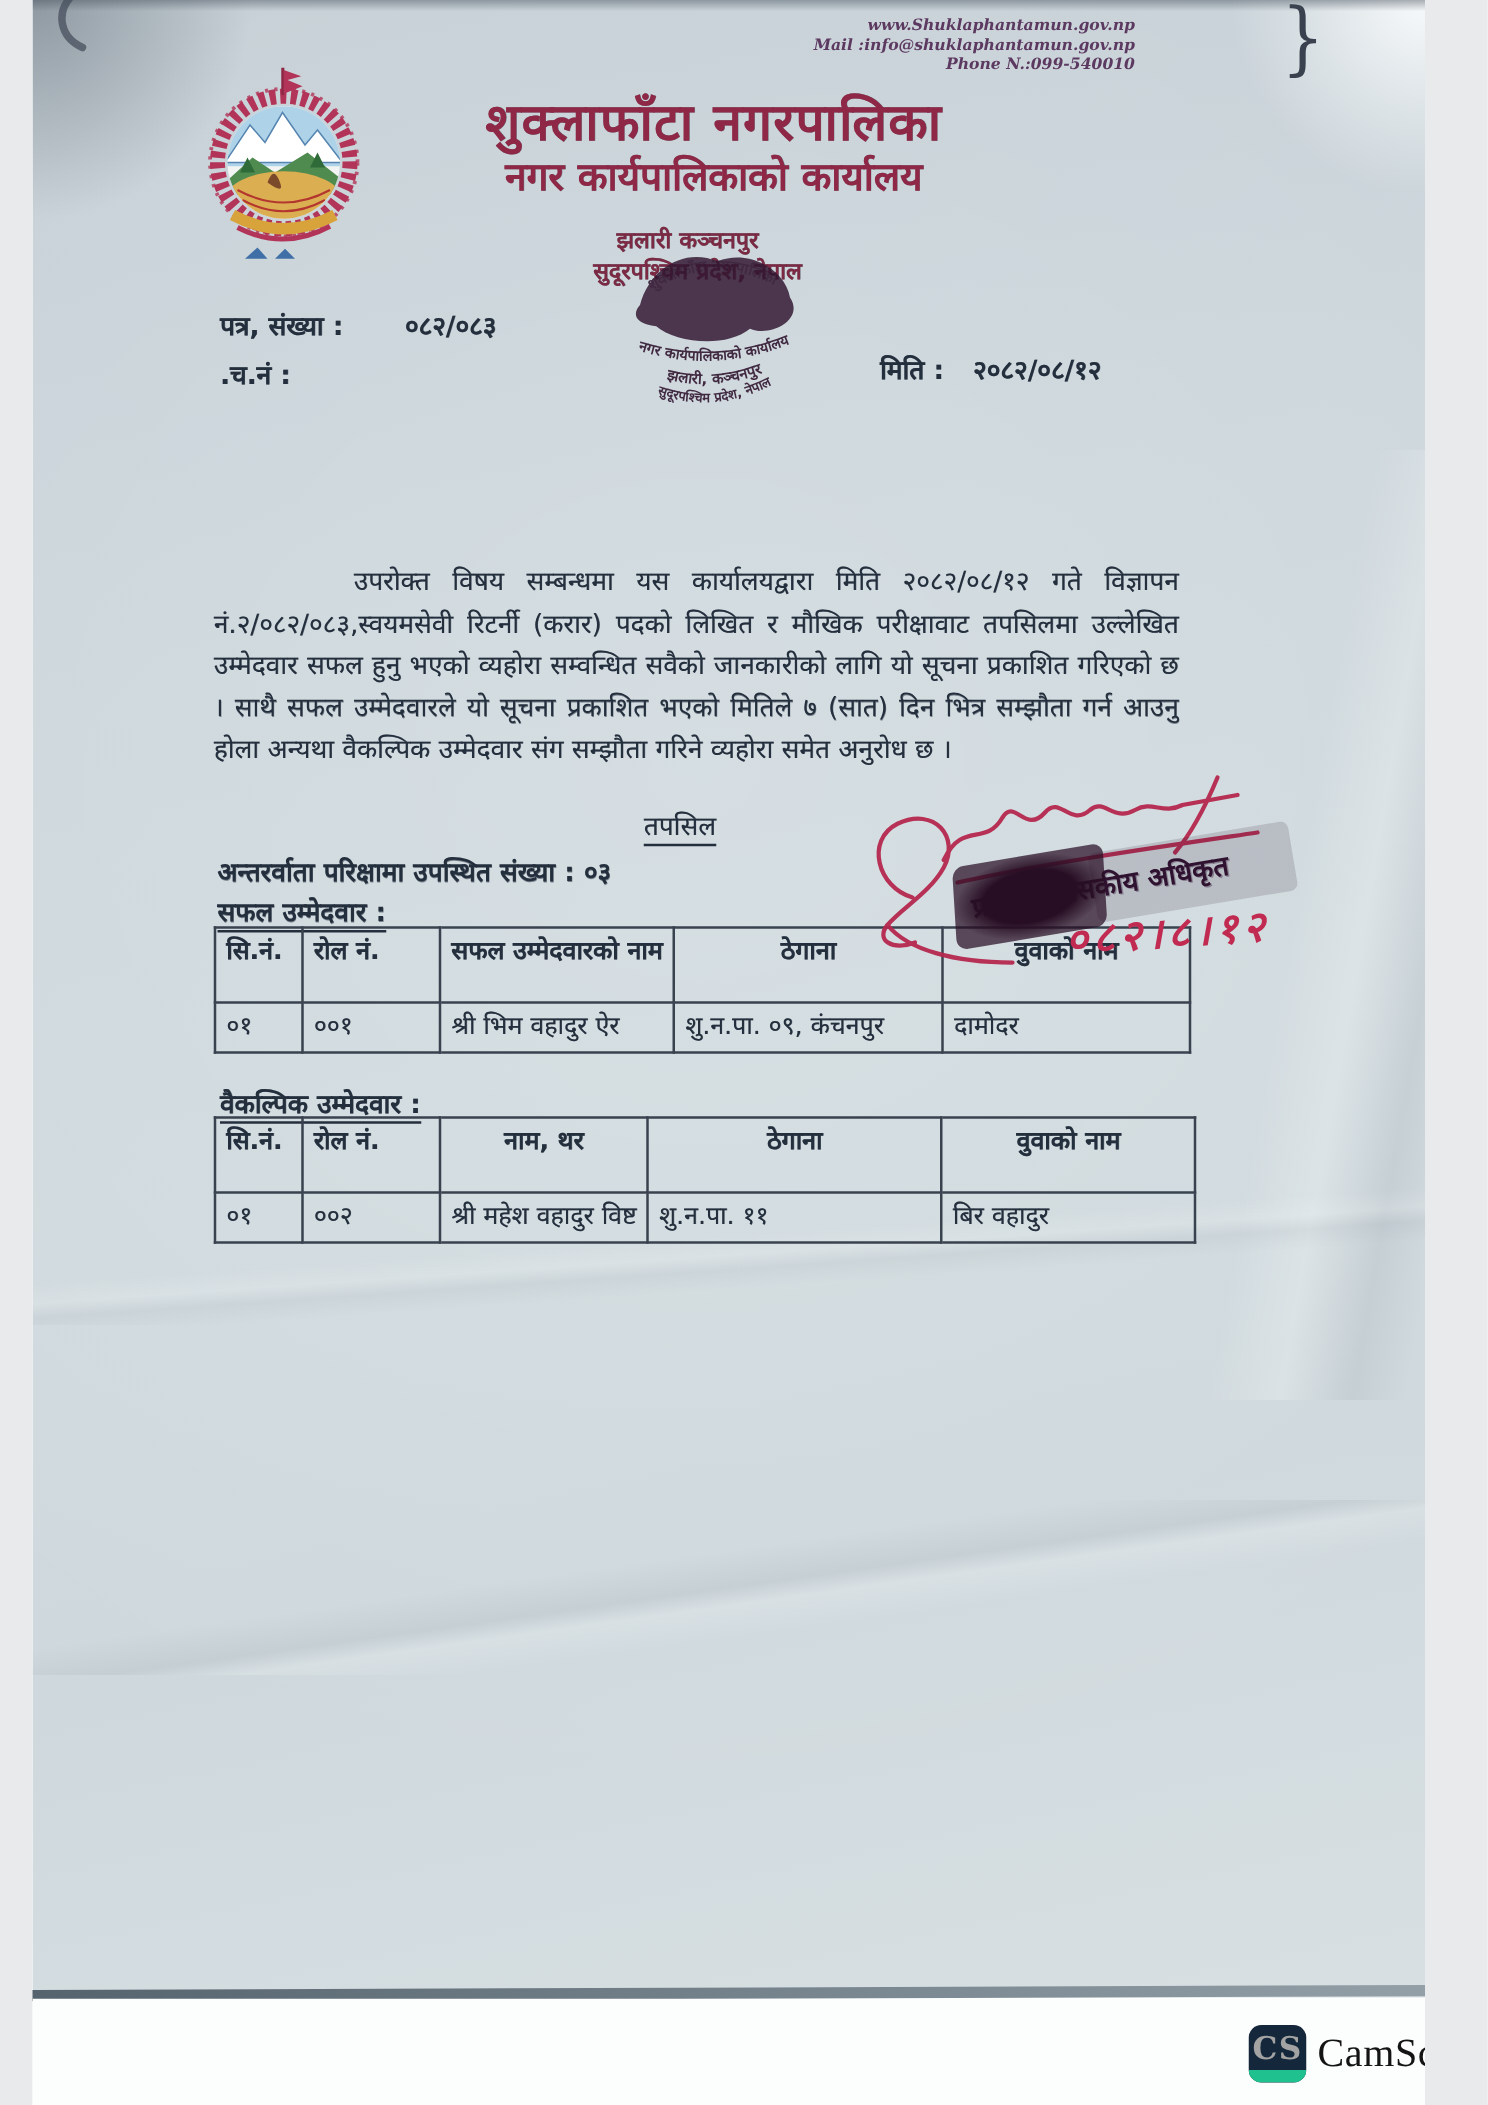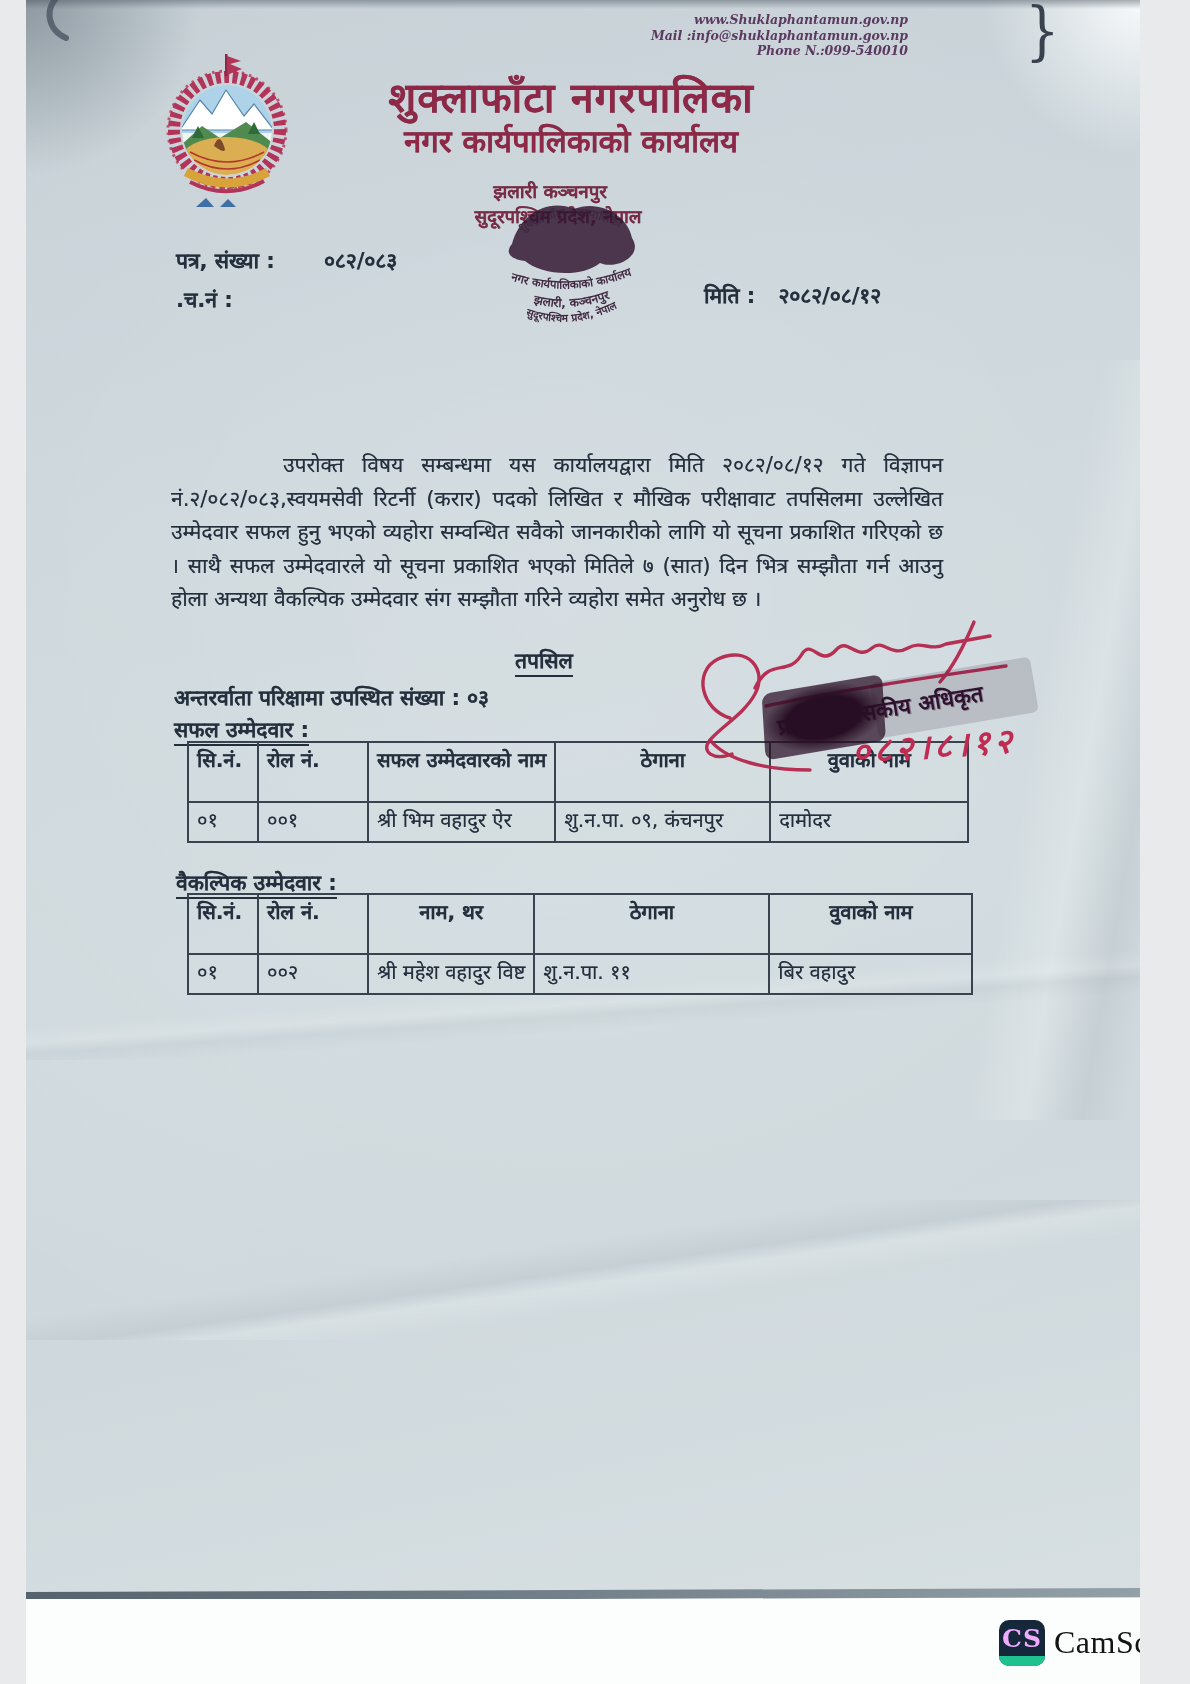--- a/index.html
+++ b/index.html
@@ -43,29 +43,29 @@
   .ref1{position:absolute;left:150px;top:246px;font-size:21px;font-weight:700;}
   .ref1 .val{margin-left:42px;font-weight:700;}
   .ref2{position:absolute;left:150px;top:285px;font-size:21px;font-weight:700;}
   .dateline{position:absolute;left:678px;top:281px;font-size:21px;font-weight:700;}
   .dateline .val{margin-left:16px;text-align:center;}
   
   .subject{position:absolute;left:384px;top:356px;font-size:21.5px;font-weight:700;}
   .subject .txt{margin-left:28px;}
   .bodypar{position:absolute;left:145px;top:449px;width:772px;font-size:21px;
     line-height:33.6px;text-align:justify;text-indent:112px;font-weight:400;}
-  .tapasil{position:absolute;left:489px;top:646px;font-size:21px;font-weight:700;
+  .tapasil{position:absolute;left:489px;top:646px;font-size:21px;font-weight:400;
     border-bottom:2px solid #242f3e;padding-bottom:1px;}
   .interview{position:absolute;left:148px;top:683px;font-size:21px;font-weight:700;}
   .sec-title{position:absolute;font-size:21px;font-weight:700;
     border-bottom:2px solid #242f3e;padding-bottom:1px;}
   .t1-title{left:148px;top:715px;}
   .t2-title{left:150px;top:868px;}
   
-  table.doc{position:absolute;left:161px;border-collapse:collapse;table-layout:fixed;z-index:10;}
+  table.doc{position:absolute;left:145px;border-collapse:collapse;table-layout:fixed;z-index:10;}
   table.t1{top:741px;}
   table.t2{top:893px;}
   table.doc th,table.doc td{border:2px solid #39424f;font-size:20px;color:#242f3e;
     padding:3px 8px;vertical-align:top;overflow:hidden;white-space:nowrap;}
   table.doc th{font-weight:700;text-align:center;height:52px;}
   table.doc th.l{text-align:left;}
   table.doc td{font-weight:400;height:32px;text-align:left;}
   
   .sig{position:absolute;left:642px;top:618px;width:382px;height:168px;z-index:20;}
   .officer-stamp{position:absolute;left:746px;top:702px;width:258px;height:54px;
@@ -82,21 +82,21 @@
     color:#c12b52;letter-spacing:4px;transform:rotate(-4deg);font-style:italic;}
   .ink-mark{position:absolute;left:16px;top:-6px;width:64px;height:52px;}
   
   .paper-edge{position:absolute;left:-4px;top:1590px;width:101%;height:9px;
     background:linear-gradient(90deg,#55636e,#93a0a8);transform:rotate(-0.2deg);}
   .footer-strip{position:absolute;left:0;top:1599px;width:100%;height:85px;background:#fcfdfd;}
   .cs-logo{position:absolute;left:973px;top:1620px;width:46px;height:46px;border-radius:10px;
     background:#15283b;overflow:hidden;}
   .cs-logo .cs{position:absolute;left:0;top:1px;width:100%;height:36px;text-align:center;
     font-family:"DejaVu Serif","Liberation Serif",serif;font-weight:700;font-size:25px;
-    color:#f0abfc;line-height:36px;letter-spacing:1px;}
+    color:#a3a3a3;line-height:36px;letter-spacing:1px;}
   .cs-logo .green{position:absolute;left:0;bottom:0;width:100%;height:10px;background:#1fc28e;}
   .cs-text{position:absolute;left:1028px;top:1624px;font-family:"Liberation Serif","DejaVu Serif",serif;
     font-size:32px;color:#141414;letter-spacing:0.5px;}
 </style>
 </head>
 <body>
 
 <div class="page">
   <div class="paper"></div>
   <div class="top-shade"></div>

